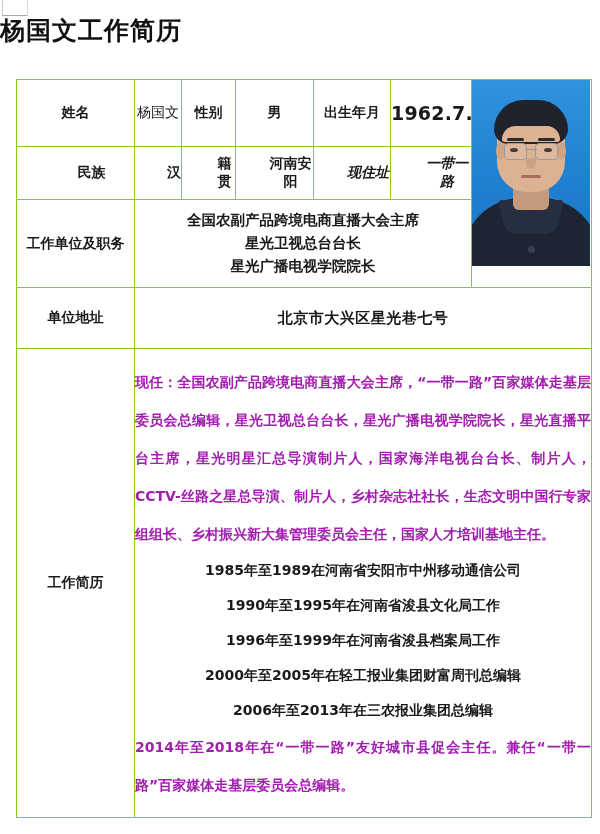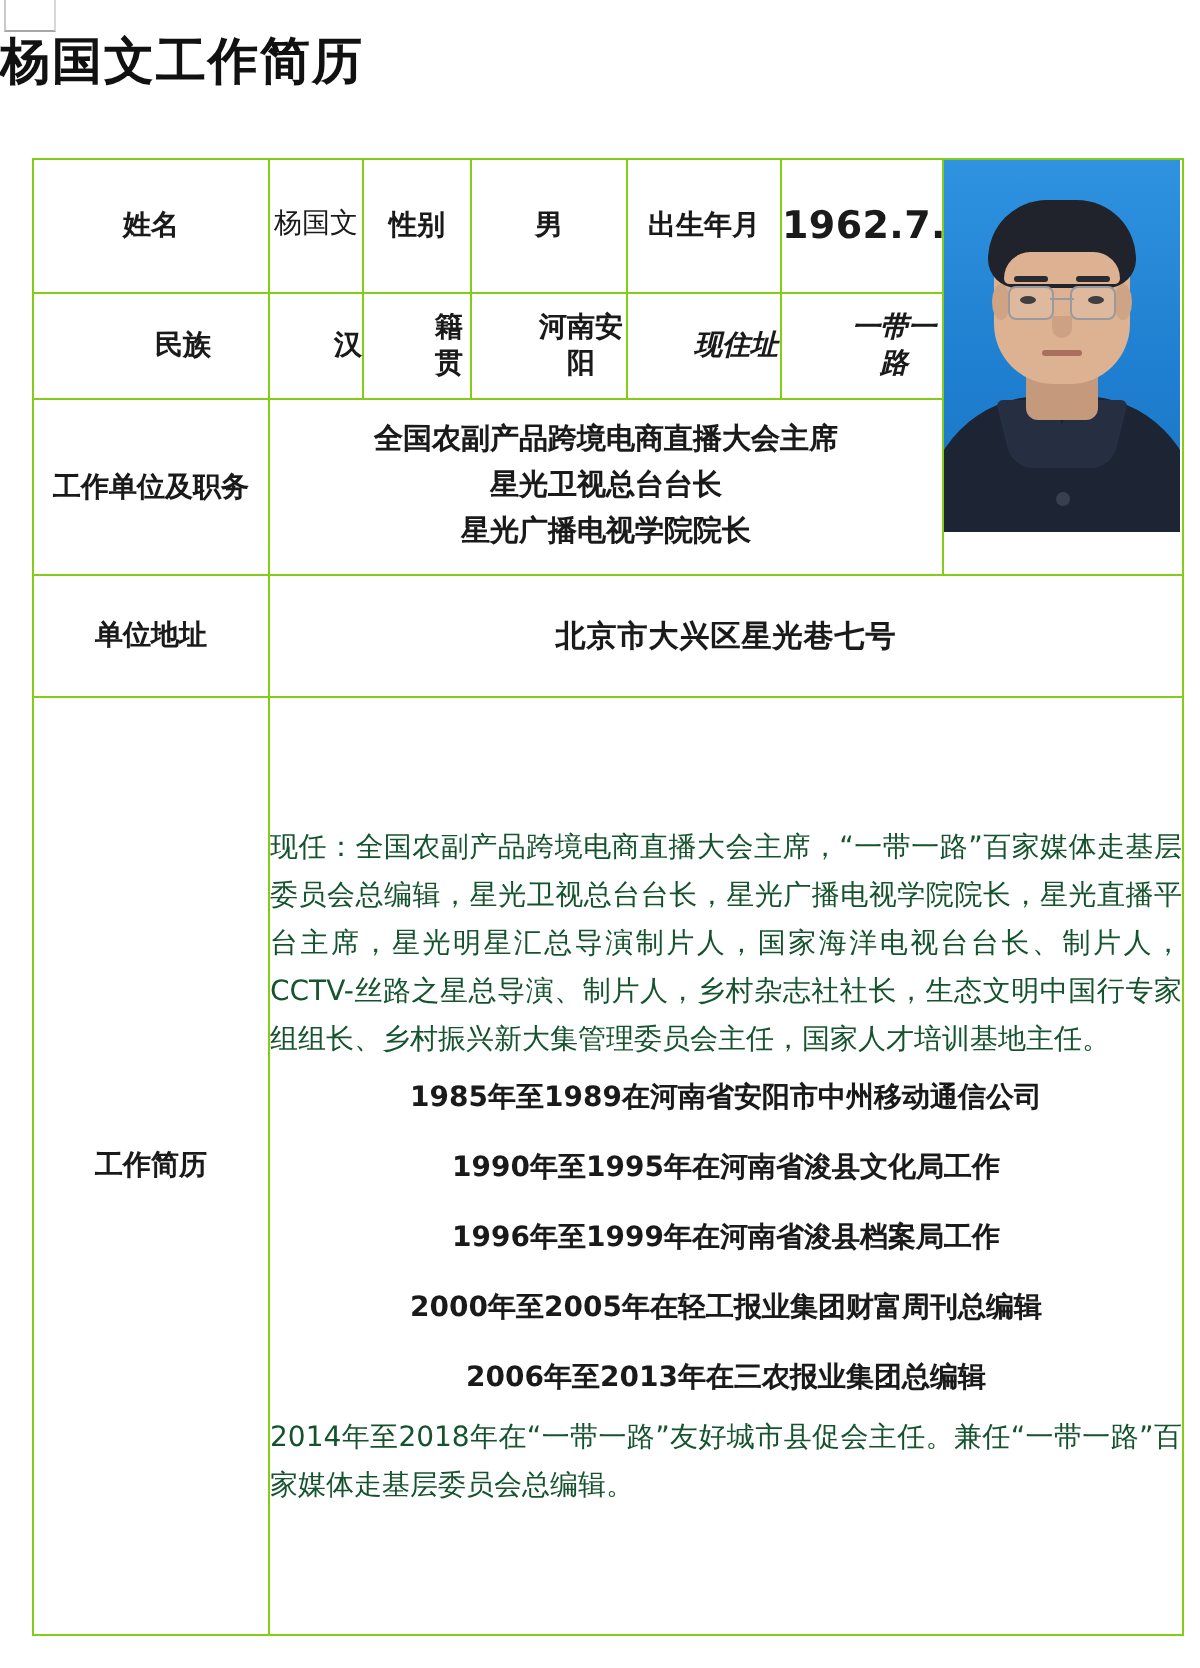--- a/index.html
+++ b/index.html
@@ -270,25 +270,25 @@
     vertical-align: middle;
     margin-left: 16px;
   }
   .history-body {
     text-align: left;
     vertical-align: top;
     padding: 12px 10px 10px 8px;
   }
   .history-paragraph {
     font-size: 14px;
-    font-weight: 400;
-    line-height: 24px;
+    font-weight: 700;
+    line-height: 38px;
     text-align: justify;
     text-justify: inter-ideograph;
-    color: #14532d;
+    color: #a21caf;
     margin: 0;
   }
   .history-item {
     font-size: 14px;
     font-weight: 700;
     line-height: 35px;
     color: #1a1a1a;
     margin: 0;
   }
 </style>

